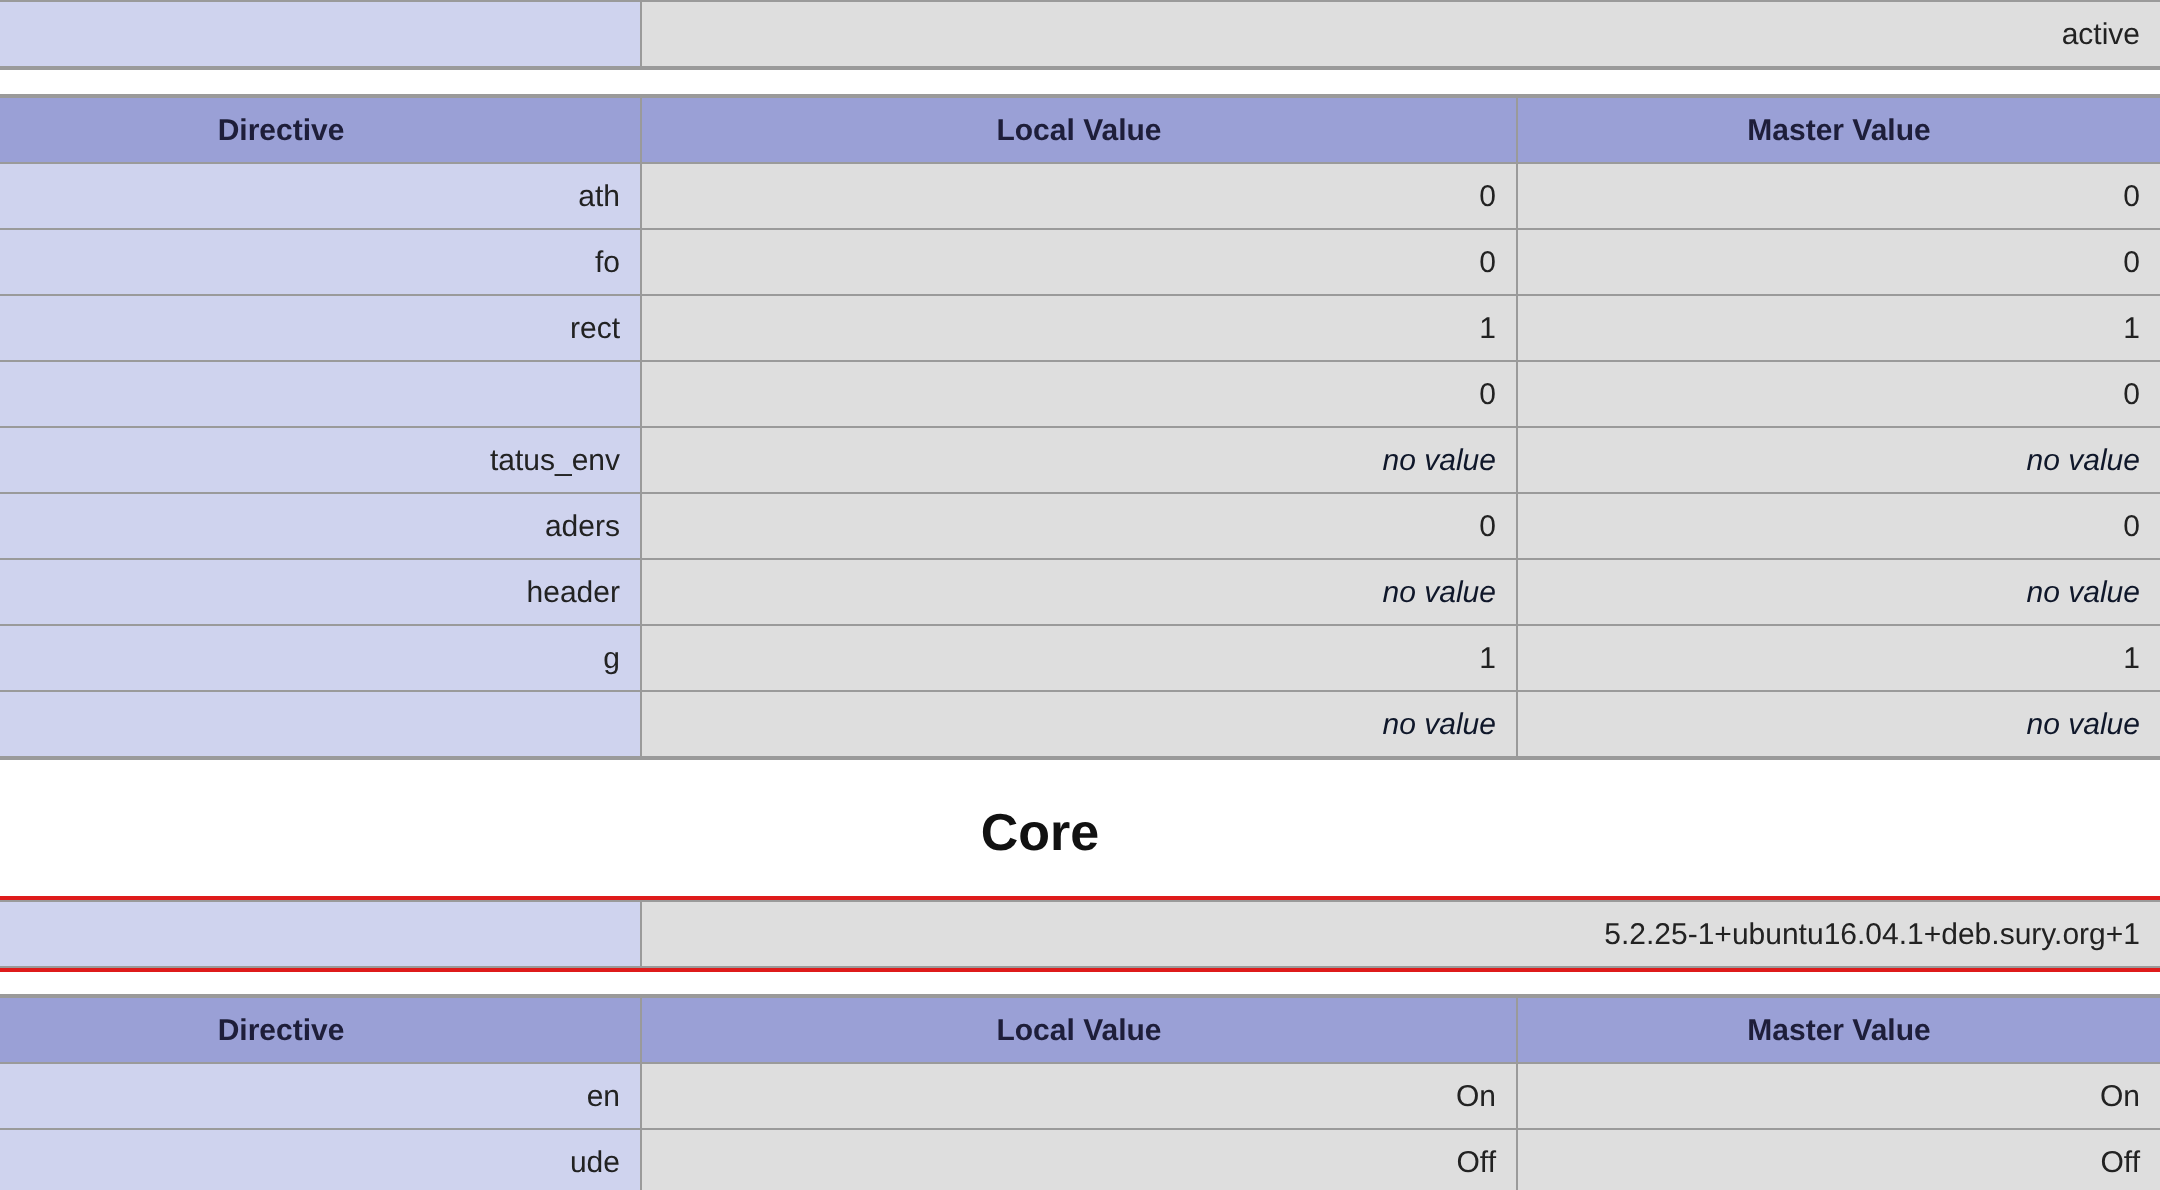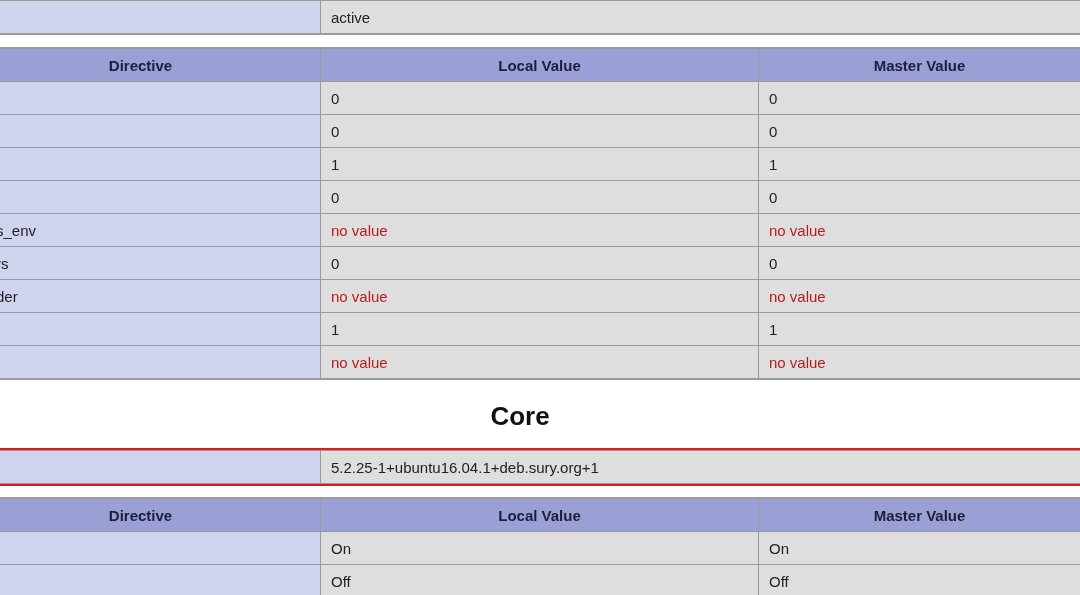--- a/index.html
+++ b/index.html
@@ -21,21 +21,21 @@
   table.php {
     width: 100%;
     border-collapse: collapse;
     table-layout: fixed;
     box-shadow: 0 0 0 1px #9a9a9a;
   }
   table.php th,
   table.php td {
     border: 1px solid #9a9a9a;
     padding: 6px 10px;
-    text-align: left;
+    text-align: right;
     vertical-align: middle;
     height: 20px;
     overflow: hidden;
     white-space: nowrap;
   }
   table.php th {
     background: #9aa0d6;
     color: #1e1e3a;
     font-weight: 700;
     text-align: center;
@@ -43,21 +43,22 @@
   td.keycell {
     background: #cfd3ee;
     color: #222;
     font-weight: 400;
   }
   td.valcell {
     background: #dedede;
     color: #222;
   }
   td.valcell.italic {
-    color: #b91c1c;
+    font-style: italic;
+    color: #0f172a;
   }
   h2.section {
     text-align: center;
     font-size: 26px;
     font-weight: 700;
     margin: 22px 0 18px 0;
     color: #111;
   }
   .gap { height: 14px; }
   

